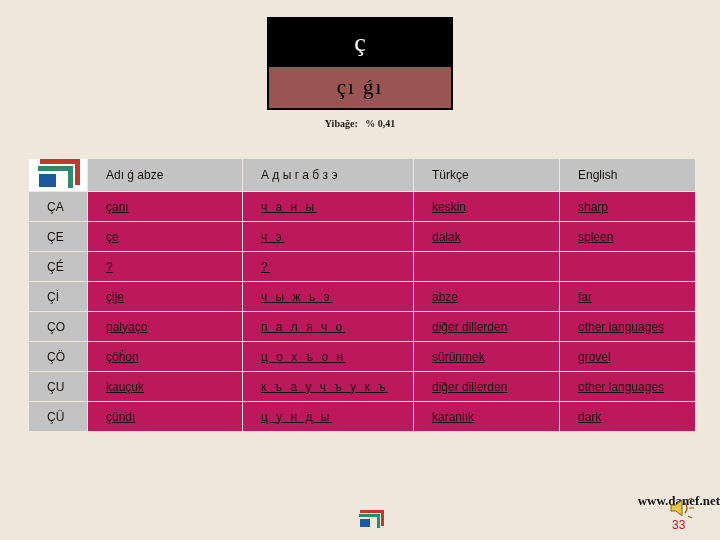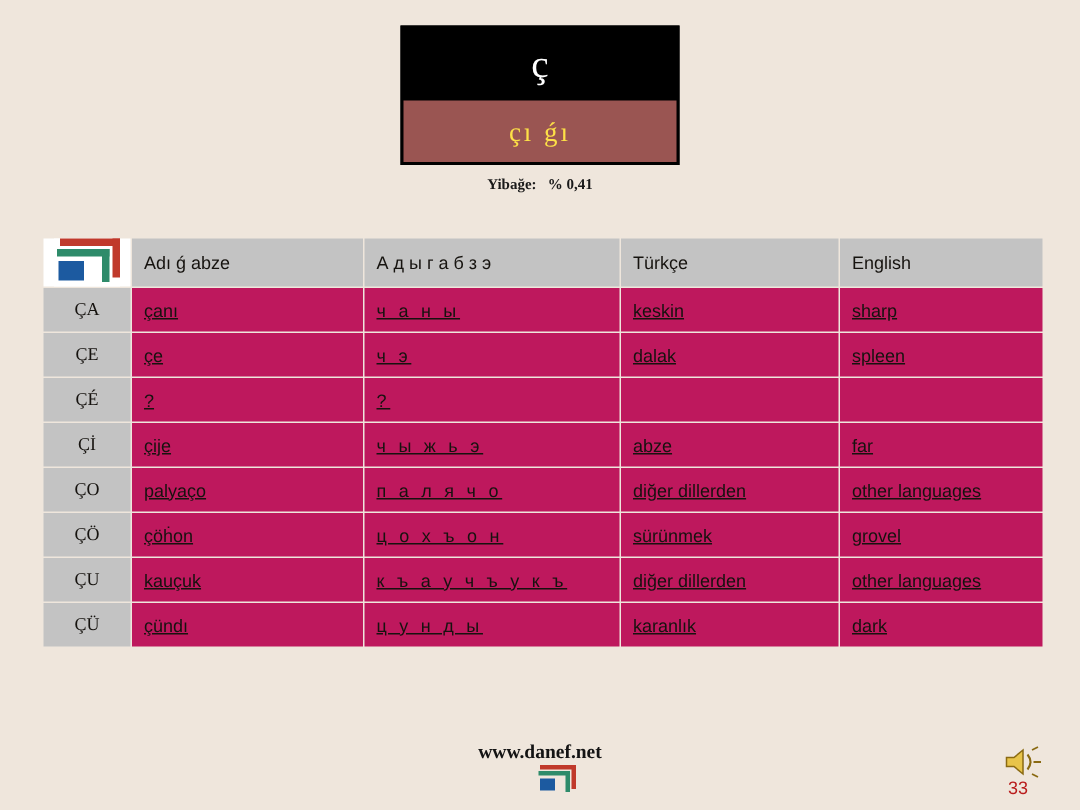--- a/index.html
+++ b/index.html
@@ -33,26 +33,26 @@
     display: flex;
     align-items: center;
     justify-content: center;
     font-family: "Liberation Serif", serif;
     font-size: 26px;
     line-height: 1;
   }
   #title-lower {
     height: 41px;
     background: #9a5552;
-    color: #fde047;
+    color: #000000;
     display: flex;
     align-items: center;
     justify-content: center;
     font-family: "Liberation Serif", serif;
-    font-size: 18px;
+    font-size: 21px;
     letter-spacing: 2px;
     line-height: 1;
   }
 
   
   #subtitle {
     position: absolute;
     left: 0;
     top: 118px;
     width: 720px;
@@ -72,21 +72,21 @@
     width: 664px;
   }
   table.vocab {
     border-collapse: separate;
     border-spacing: 1px;
     width: 664px;
     table-layout: fixed;
     background: transparent;
   }
   table.vocab td, table.vocab th {
-    padding: 0 8px;
+    padding: 0 18px;
     vertical-align: middle;
     font-family: "Liberation Sans", sans-serif;
     font-size: 12px;
     color: #16130f;
     font-weight: normal;
     text-align: left;
     height: 29px;
     box-sizing: border-box;
   }
   col.c-logo   { width: 58px; }
@@ -103,22 +103,22 @@
     font-size: 13px;
     vertical-align: bottom;
     padding-bottom: 5px;
   }
   thead th.logo-cell {
     background: #ffffff;
     padding: 0;
   }
   tbody td.key-cell {
     background: #c3c3c3;
-    text-align: center;
-    font-family: Liberation Serif, serif;
+    text-align: left;
+    font-family: Liberation Sans, sans-serif;
     font-size: 12px;
     margin-left: 12px;
   }
   tbody td.data-cell {
     background: #be185d;
     text-decoration: underline;
   }
   tbody td.cyr-cell {
     letter-spacing: 2.5px;
   }
@@ -149,21 +149,21 @@
     left: 3px; top: 15px; width: 17px; height: 13px;
     background: #1c5aa0;
   }
 
   
   #footer-url {
     position: absolute;
     left: 0;
     top: 493px;
     width: 720px;
-    text-align: center;
+    text-align: right;
     font-family: "Liberation Serif", serif;
     font-weight: bold;
     font-size: 13px;
     color: #141414;
   }
   #footer-logo {
     position: absolute;
     left: 358px;
     top: 510px;
     width: 26px;

